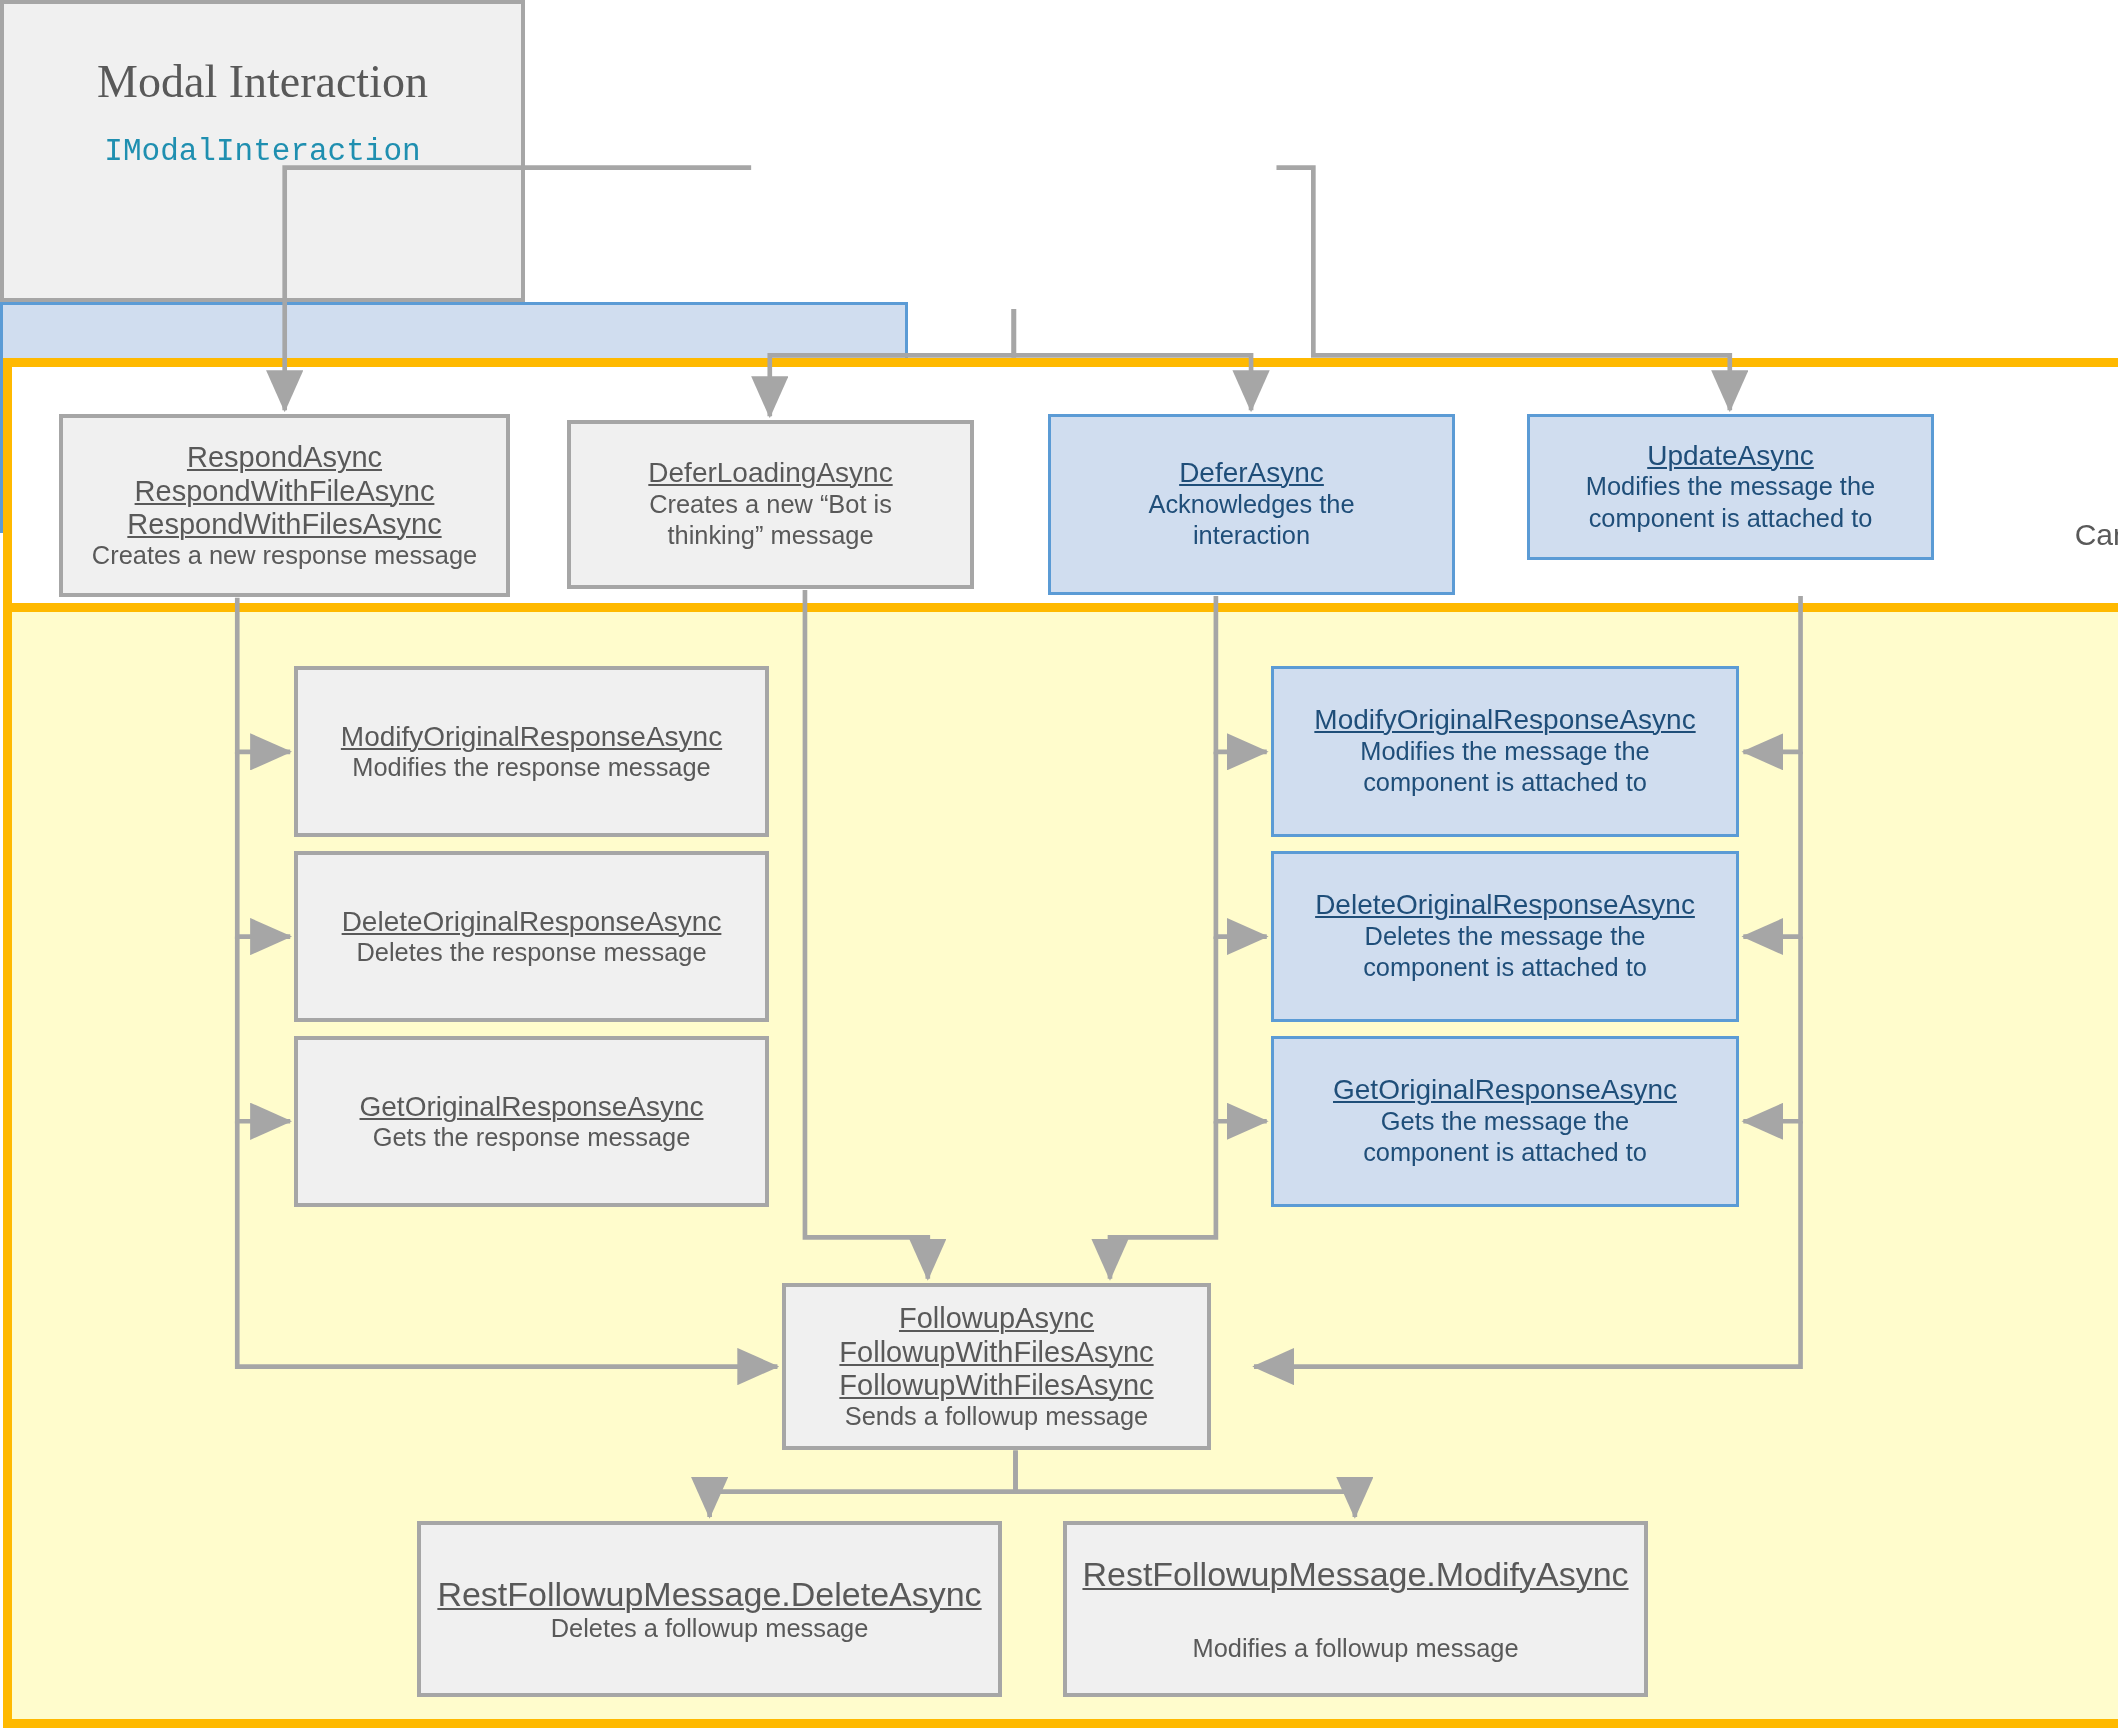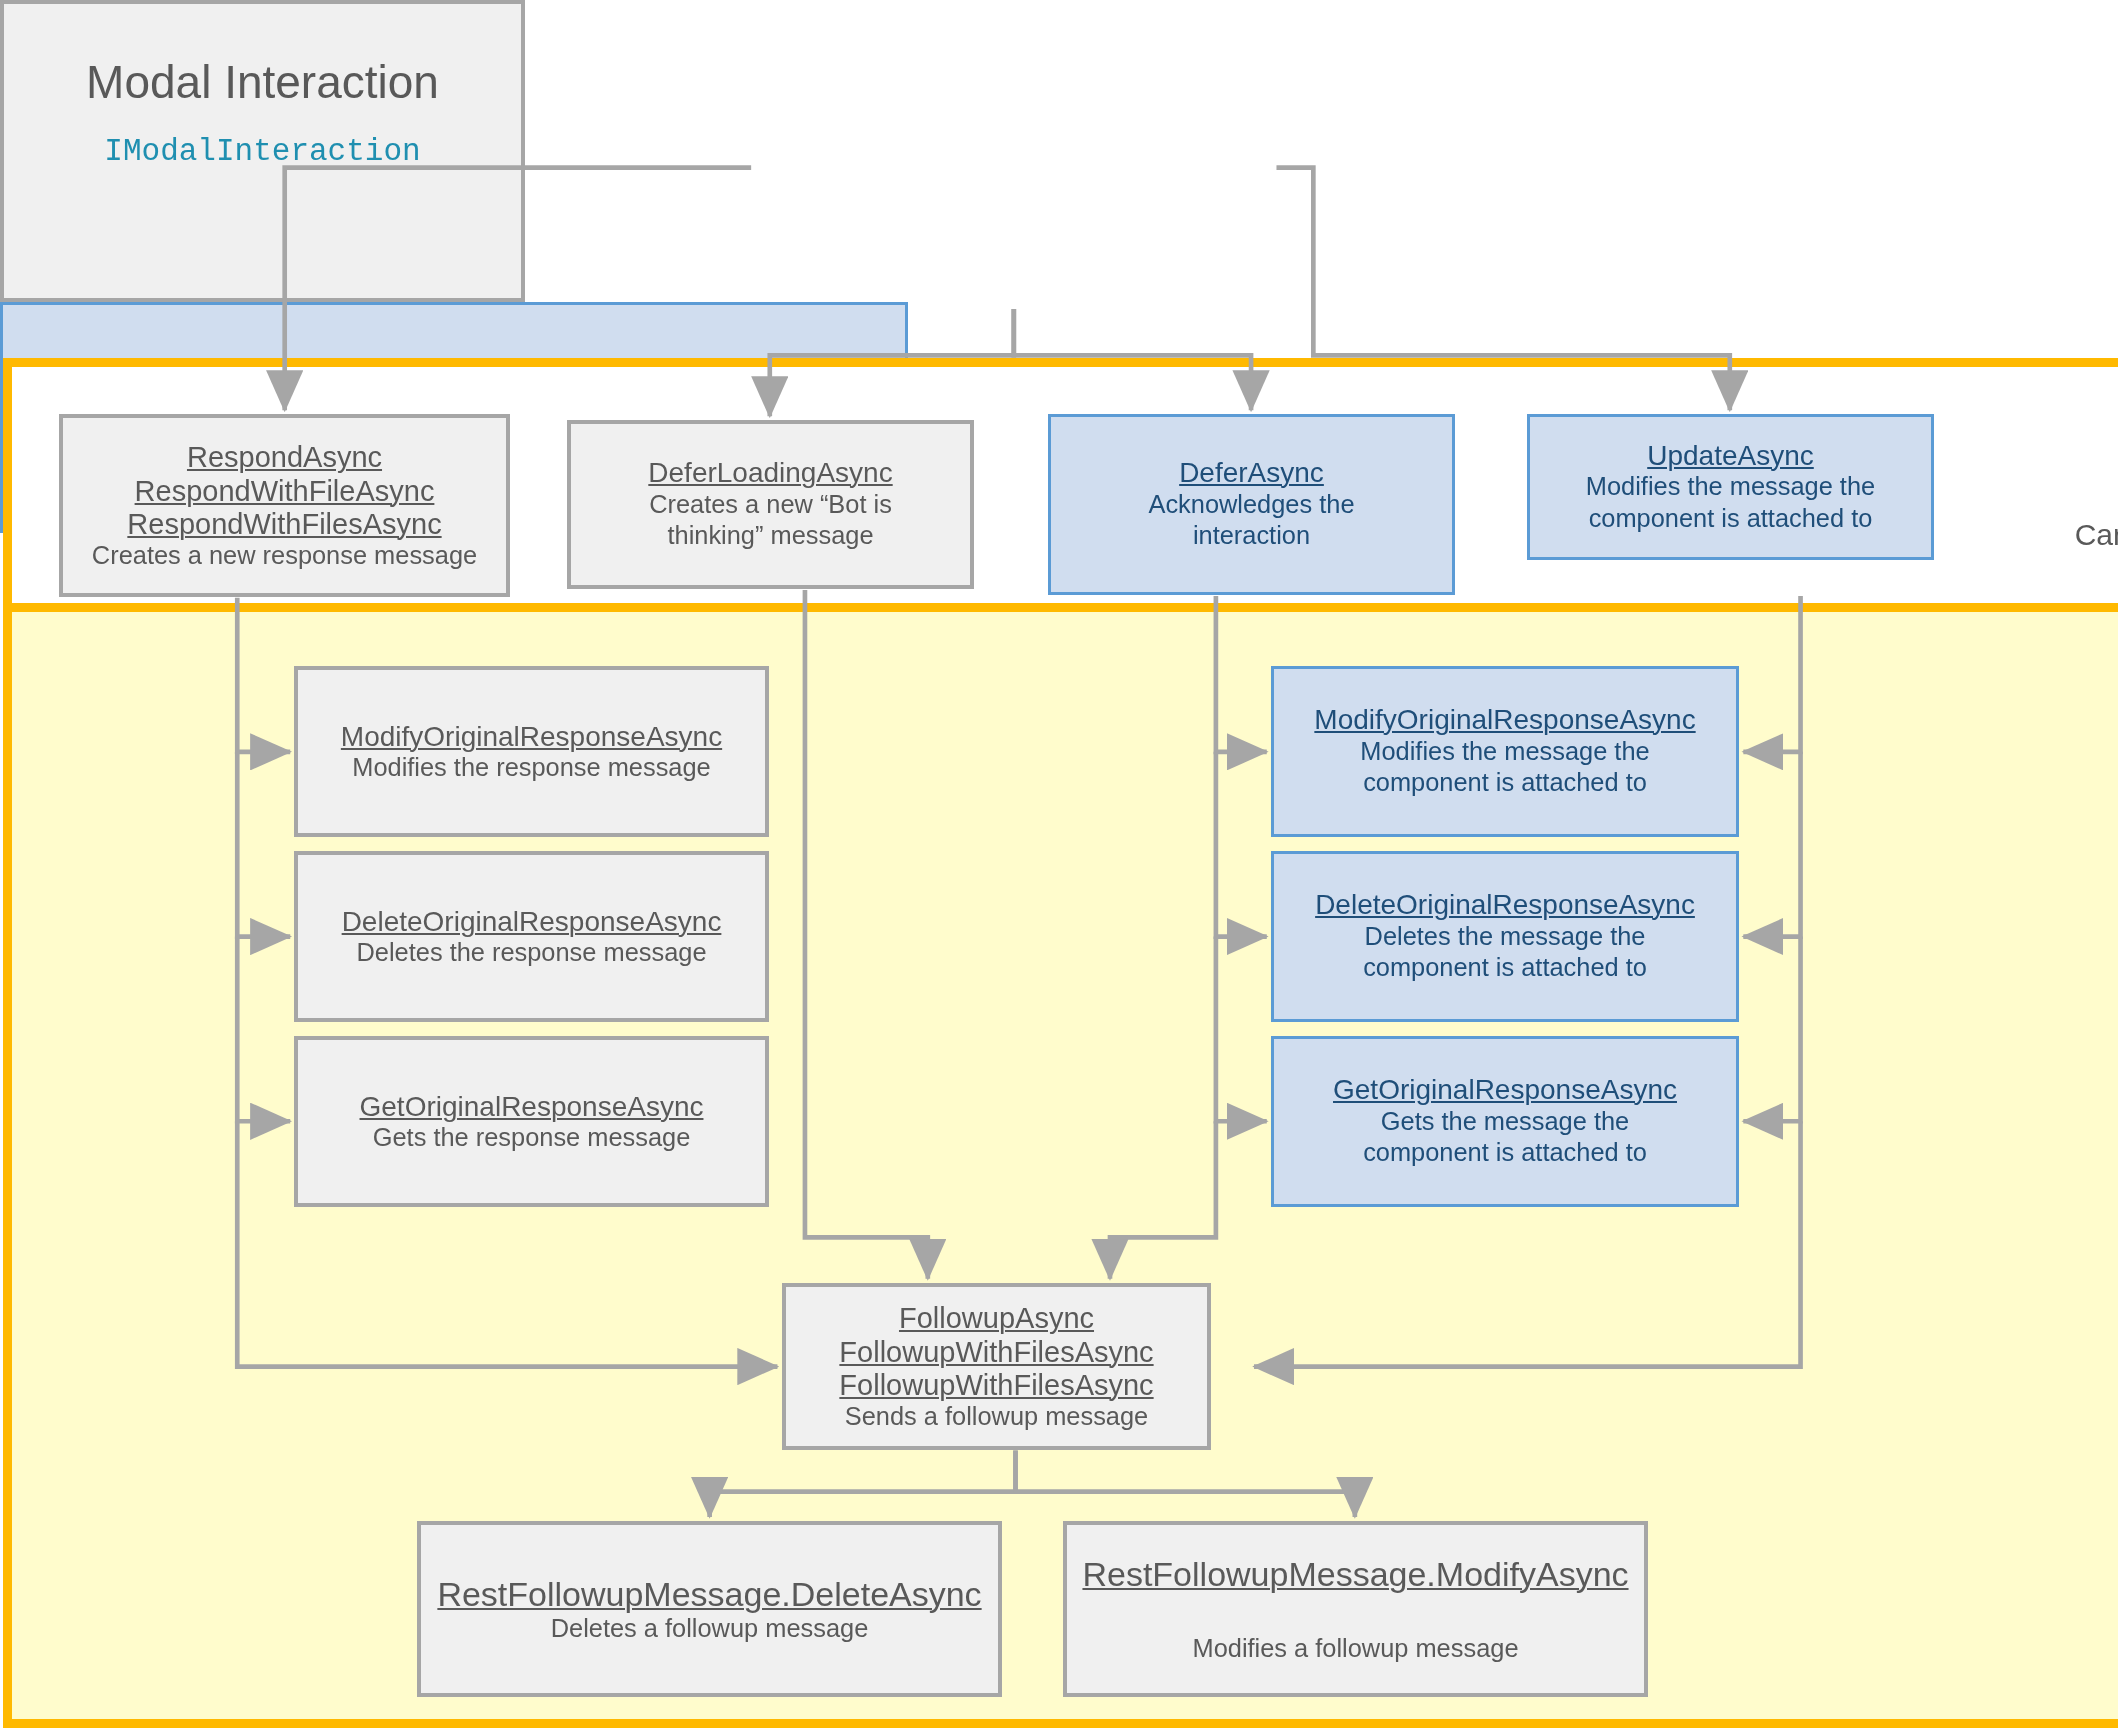--- a/index.html
+++ b/index.html
@@ -93,20 +93,21 @@
     display: flex; flex-direction: column;
     align-items: center; justify-content: flex-start;
     padding-top: 55px;
     z-index: 6;
   }
   #root-title {
     font-size: 46px;
     color: #595959;
     font-weight: 400;
     line-height: 1;
+    font-family: Liberation Serif, serif;
   }
   #root-iface {
     margin-top: 29px;
     font-family: "Liberation Mono", monospace;
     font-size: 31px;
     color: #1F8FB0;
   }
 
   
   #node-note {

